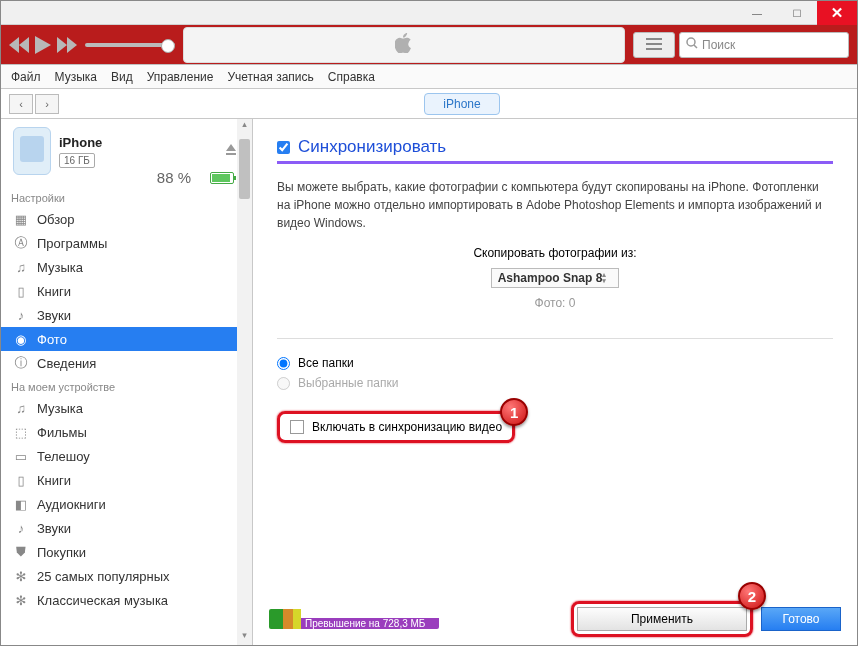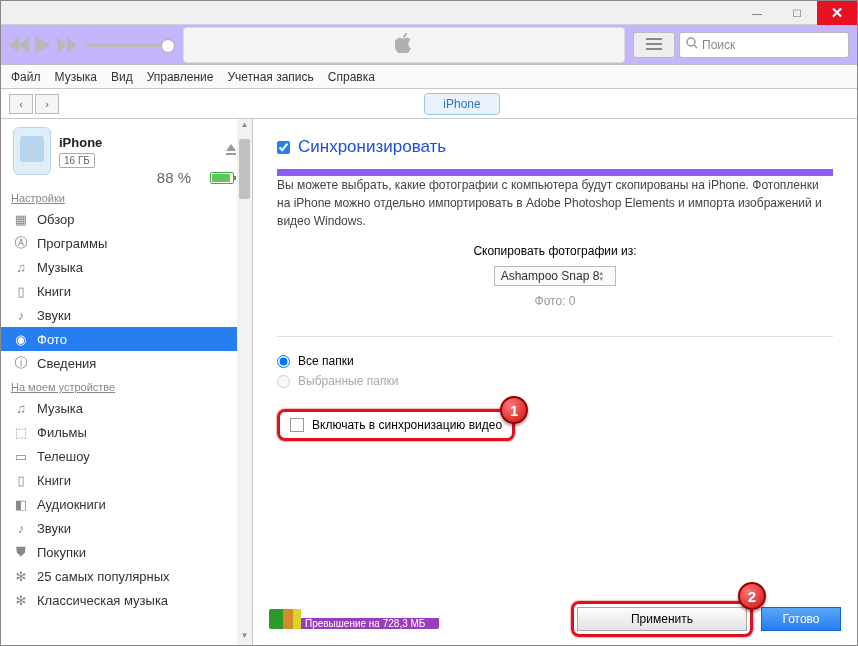--- a/index.html
+++ b/index.html
@@ -6,21 +6,21 @@
 body { width: 858px; height: 646px; overflow: hidden; background: #fff; }
 .window { width: 858px; height: 646px; border: 1px solid #888; background: #f0f0f0; display: flex; flex-direction: column; }
 
 
 .titlebar { height: 24px; background: #f0f0f0; display: flex; justify-content: flex-end; border-bottom: 1px solid #d0d0d0; }
 .win-btn { width: 40px; height: 24px; display: flex; align-items: center; justify-content: center; font-size: 10px; }
 .win-btn.close { background: #e81123; color: #fff; font-size: 15px; font-weight: bold; }
 .win-btn.min, .win-btn.max { color: #666; }
 
 
-.toolbar { height: 40px; display: flex; align-items: center; padding: 0 8px; border-bottom: 1px solid #c0c0c0; background: #c4b5fd; }
+.toolbar { height: 40px; display: flex; align-items: center; padding: 0 8px; border-bottom: 1px solid #c0c0c0; background: #b91c1c; }
 .play-controls { display: flex; gap: 6px; align-items: center; }
 .pc-btn svg { display:block; }
 .vol-slider { width: 90px; height: 4px; background: #bbb; border-radius: 2px; margin-left: 8px; position: relative; }
 .vol-slider::after { content:""; position:absolute; right:0; top:-4px; width:12px; height:12px; background:#fff; border:1px solid #aaa; border-radius:50%; }
 .logo-pane { flex:1; display:flex; justify-content:center; align-items:center; height:36px; background:#f4f4f4; border:1px solid #ddd; border-radius:4px; margin: 0 8px; }
 .list-toggle { width:42px; height:26px; border:1px solid #bbb; background:#eee; display:flex; align-items:center; justify-content:center; color:#888; border-radius:3px; margin-right:4px; }
 .search-box { width: 170px; height: 26px; border:1px solid #bbb; background:#fff; border-radius:3px; display:flex; align-items:center; padding:0 6px; color:#888; font-size:12px; }
 .search-box svg { margin-right:4px; }
 
 
@@ -48,34 +48,34 @@
 .device-thumb::after { content:""; position:absolute; top:8px; left:6px; right:6px; bottom:12px; background:#b8d4ee; border-radius:3px; }
 .device-info { margin-left:8px; flex:1;}
 .device-name { font-size:13px; font-weight:bold; color:#222; }
 .device-cap { display:inline-block; font-size:10px; padding:1px 4px; border:1px solid #aaa; color:#666; border-radius:2px; margin-top:2px;}
 .battery-row { display:flex; align-items:center; justify-content:flex-end; gap:19px; font-size:15px; color:#666; padding-right: 18px; margin-top: -14px;}
 .battery-ico { width: 24px; height:12px; border:1px solid #4a4; border-radius:2px; position:relative; }
 .battery-ico::before { content:""; position:absolute; left:1px; top:1px; bottom:1px; width:80%; background:#5ec75e; }
 .battery-ico::after { content:""; position:absolute; right:-3px; top:3px; width:2px; height:4px; background:#4a4; }
 .eject { width:16px; height:16px; color:#888; margin-left:auto; }
 
-.section-header { font-size:11px; color:#888; padding: 6px 10px 3px; text-decoration: underline; }
+.section-header { font-size:11px; color:#888; padding: 6px 10px 3px; }
 .nav-item { display:flex; align-items:center; gap:8px; padding: 4px 12px; font-size:13px; color:#333; height: 24px; cursor: default; }
 .nav-item.selected { background:#267ef1; color:#fff; }
 .nav-item .ico { width:16px; height:16px; display:flex; align-items:center; justify-content:center; color:#888; }
 .nav-item.selected .ico { color:#fff; }
 
 .main { flex:1; padding: 18px 24px; position:relative; overflow:hidden; }
 .sync-check { display:flex; align-items:center; gap:8px; }
 .sync-check input { accent-color: #267ef1; }
 .sync-check .lbl { color:#1d4ed8; font-size:17px; }
 
-.info-block { margin-top:12px; border-top:7px solid #8b5cf6; color:#444; font-size:12px; line-height:1.5; }
+.info-block { margin-top:4px; border-top:3px solid #8b5cf6; padding-top:14px; color:#444; font-size:12px; line-height:1.5; }
 .copy-row { margin-top:14px; display:flex; align-items:center; gap:8px; font-size:12px;flex-direction:column; }
-.dropdown { border:1px solid #bbb; padding:2px 6px; background:#fafafa; display:inline-flex; align-items:center; gap:0; font-size:12px; color:#333; }
+.dropdown { border:1px solid #bbb; padding:2px 6px; background:#fafafa; display:inline-flex; align-items:center; gap:0; font-size:12px; color:#333;font-weight:bold; }
 .dropdown .chev { width:10px; display:flex; flex-direction:column; font-size:7px; color:#888; line-height:6px;}
 .photo-count { color:#999; font-size:12px; }
 
 .radio-block { margin-top:28px; border-top:1px solid #ddd; padding-top:14px; }
 .radio-row { display:flex; align-items:center; gap:8px; font-size:12px; padding:3px 0; }
 .radio-row.disabled { color:#aaa; }
 
 .highlight-box { position:relative; border:3px solid #d12; border-radius:8px; padding:6px 10px; margin-top:18px; display:inline-flex; align-items:center; gap:8px; box-shadow: 0 0 2px #d12; }
 .highlight-box .cb { width:14px; height:14px; border:1px solid #999; background:#fff; }
 .callout { position:absolute; width:28px; height:28px; border-radius:50%; background: radial-gradient(circle at 35% 30%, #f77, #c11); color:#fff; font-weight:bold; font-size:15px; display:flex; align-items:center; justify-content:center; border:2px solid #900; box-shadow: 0 2px 3px rgba(0,0,0,.4); }

